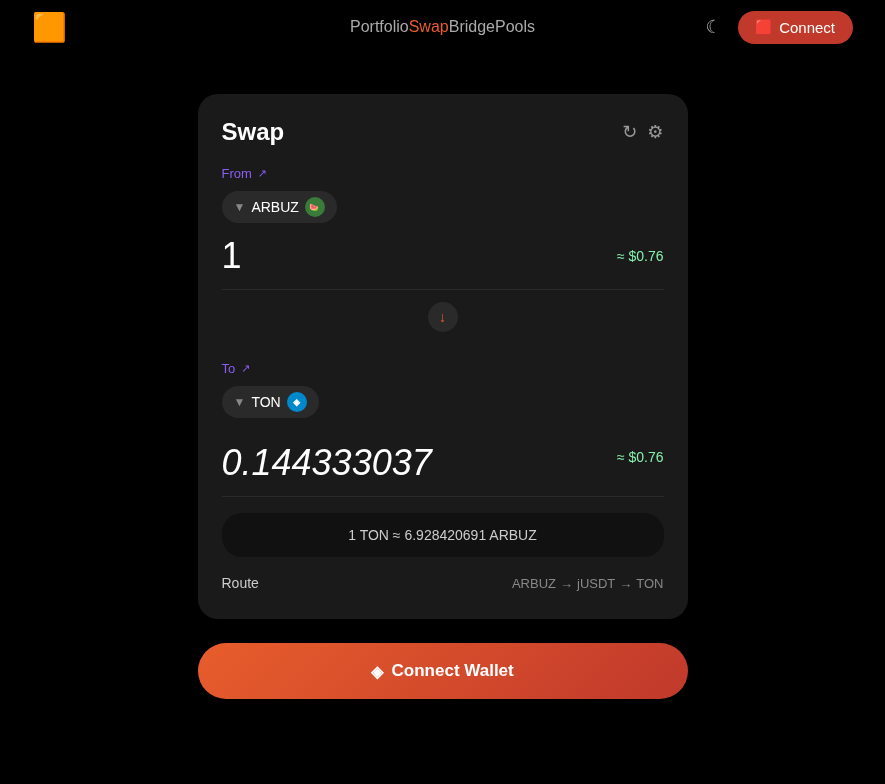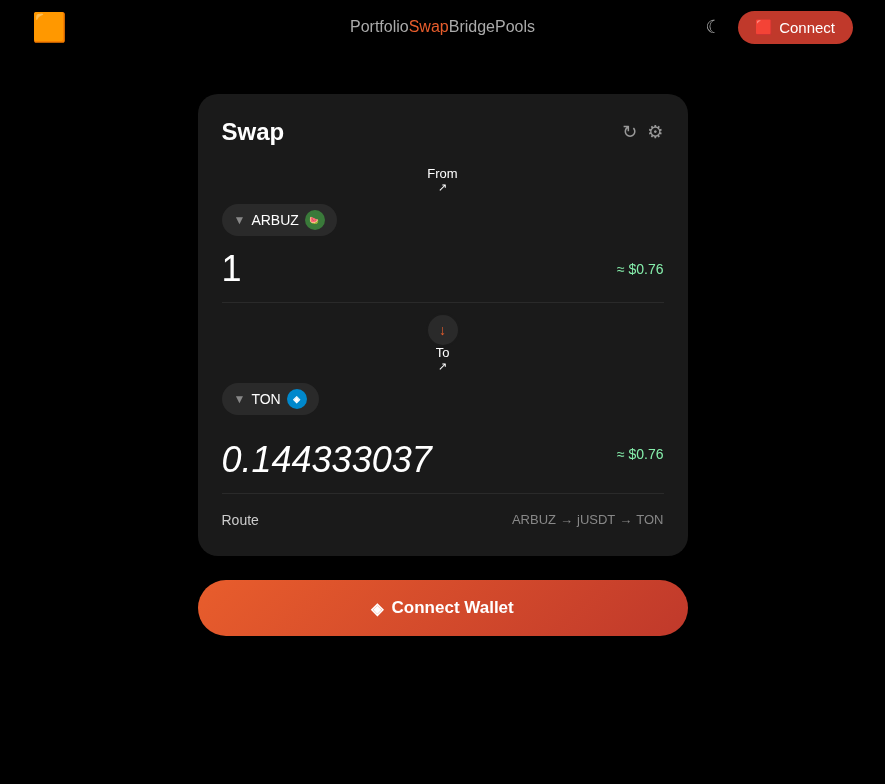--- a/index.html
+++ b/index.html
@@ -102,25 +102,25 @@
       background: none;
       border: none;
       color: #999;
       font-size: 18px;
       cursor: pointer;
     }
 
     
     .section-label {
       font-size: 13px;
-      color: #ffffff;
+      color: #8b5cf6;
       margin-bottom: 10px;
       display: flex;
       align-items: center;
-      flex-direction: column;
+      gap: 6px;
     }
     .ext-link-icon {
       font-size: 11px;
     }
 
     .token-selector {
       display: inline-flex;
       align-items: center;
       gap: 6px;
       background: #2a2a2a;
@@ -180,21 +180,21 @@
       display: flex;
       align-items: center;
       justify-content: center;
       cursor: pointer;
       color: #e85d2c;
       font-size: 14px;
     }
 
     
     .to-section {
-      margin-top: 0;
+      margin-top: 29px;
     }
 
     .amount-display {
       font-size: 36px;
       font-weight: 500;
       color: #fff;
       margin-top: 12px;
       font-style: italic;
     }
 
@@ -205,21 +205,21 @@
       padding: 14px 20px;
       text-align: center;
       font-size: 14px;
       color: #ccc;
       margin-top: 16px;
     }
 
     
     .route-row {
       display: flex;
-      align-items: flex-start;
+      align-items: flex-end;
       justify-content: space-between;
       margin-top: 14px;
       padding: 4px 0;
     }
     .route-label {
       font-size: 14px;
       color: #ccc;
     }
     .route-path {
       font-size: 13px;
@@ -346,20 +346,21 @@
           <span class="ton-icon">◈</span>
         </button>
         <div class="amount-row">
           <div class="amount-display">0.144333037</div>
           <span class="usd-value">≈ $0.76</span>
         </div>
       </div>
 
       <div class="divider"></div>
 
+      <div class="rate-bar">1 TON ≈ 6.928420691 ARBUZ</div>
 
       <div class="route-row">
         <span class="route-label">Route</span>
         <div class="route-path">
           <span>ARBUZ</span>
           <span class="route-arrow">→</span>
           <span>jUSDT</span>
           <span class="route-arrow">→</span>
           <span>TON</span>
         </div>

